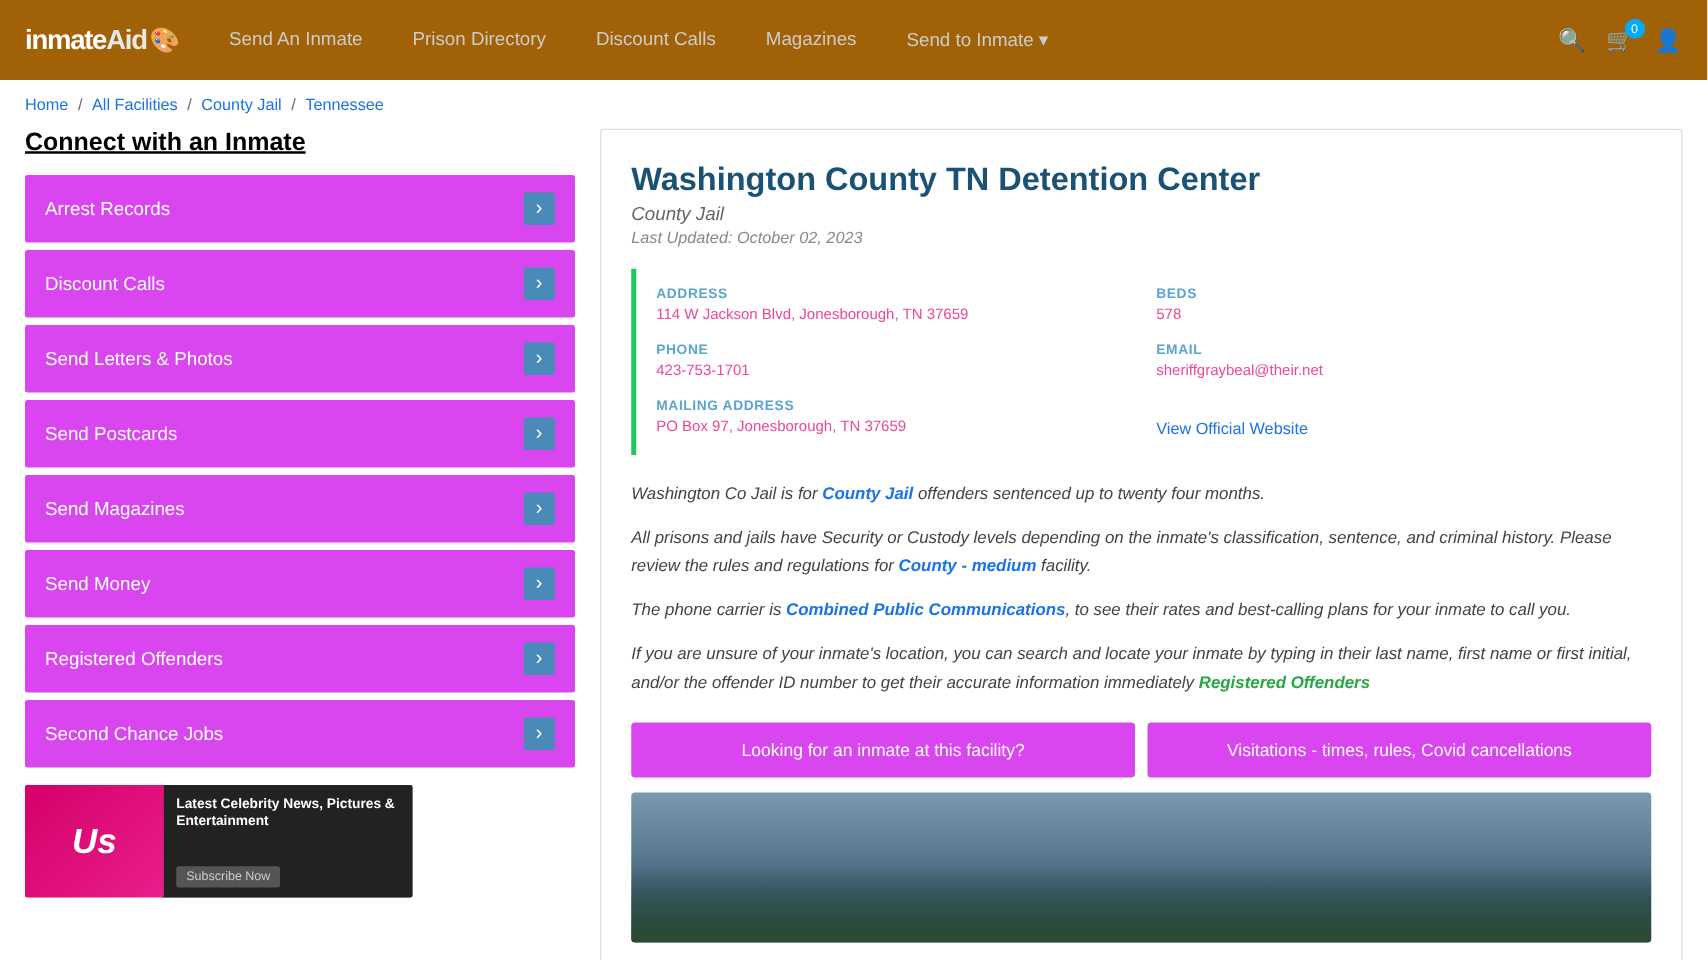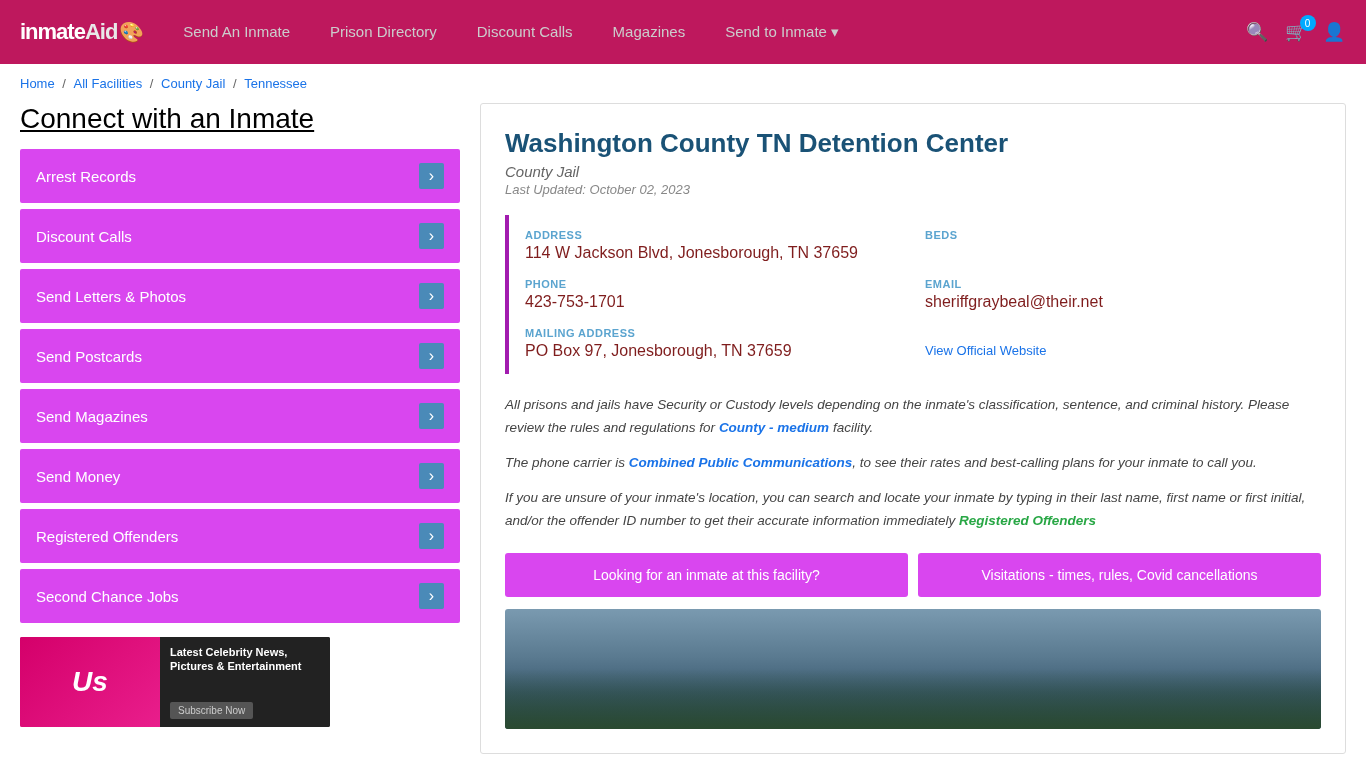--- a/index.html
+++ b/index.html
@@ -1,20 +1,20 @@
 <!DOCTYPE html>
 <html><head>
   <meta charset="utf-8">
   <style>
     * { margin: 0; padding: 0; box-sizing: border-box; }
     body { font-family: Arial, sans-serif; font-size: 14px; color: #333; background: #fff; }
 
     
     .header {
-      background: #be185d;
+      background: #a16207;
       display: flex;
       align-items: center;
       padding: 0 20px;
       height: 64px;
       gap: 30px;
     }
     .logo-area {
       display: flex;
       align-items: center;
       margin-right: 10px;
@@ -90,22 +90,22 @@
       padding: 0 20px 20px 20px;
       gap: 20px;
     }
 
     
     .sidebar {
       width: 440px;
       flex-shrink: 0;
     }
     .sidebar-title {
-      font-size: 28px;
-      font-weight: normal;
+      font-size: 20px;
+      font-weight: bold;
       text-decoration: underline;
       margin-bottom: 14px;
       color: #000;
     }
     .sidebar-btn {
       display: flex;
       align-items: center;
       justify-content: space-between;
       background: #d946ef;
       color: #fff;
@@ -127,21 +127,21 @@
       background: linear-gradient(135deg, #c0007a 0%, #ff69b4 50%, #222 50%);
       width: 310px;
       height: 90px;
       border-radius: 2px;
       display: flex;
       overflow: hidden;
       position: relative;
     }
     .ad-left {
       background: linear-gradient(135deg, #d4006a, #e91e8c);
-      width: 140px;
+      width: 111px;
       display: flex;
       align-items: center;
       justify-content: center;
       font-size: 28px;
       font-weight: 900;
       color: #fff;
       font-style: italic;
     }
     .ad-right {
       background: #222;
@@ -188,38 +188,38 @@
       font-style: italic;
       margin-bottom: 2px;
     }
     .facility-updated {
       font-size: 13px;
       color: #888;
       font-style: italic;
       margin-bottom: 18px;
     }
     .info-grid {
-      border-left: 4px solid #a21caf;
+      border-left: 4px solid #22c55e;
       padding: 14px 16px;
       margin-bottom: 20px;
       display: grid;
       grid-template-columns: 1fr 1fr;
       gap: 16px 20px;
     }
     .info-label {
       font-size: 11px;
       font-weight: bold;
       color: #5ba4cf;
       letter-spacing: 0.5px;
       margin-bottom: 3px;
       text-transform: uppercase;
     }
     .info-value {
-      font-size: 16px;
-      color: #7f1d1d;
+      font-size: 12px;
+      color: #ec4899;
     }
     .info-link {
       color: #1a73e8;
       text-decoration: none;
       font-size: 13px;
     }
     .description {
       font-size: 13.5px;
       line-height: 1.7;
       color: #444;
@@ -360,40 +360,44 @@
     <div class="facility-type">County Jail</div>
     <div class="facility-updated">Last Updated: October 02, 2023</div>
 
     <div class="info-grid">
       <div>
         <div class="info-label">ADDRESS</div>
         <div class="info-value">114 W Jackson Blvd, Jonesborough, TN 37659</div>
       </div>
       <div>
         <div class="info-label">BEDS</div>
+        <div class="info-value">578</div>
       </div>
       <div>
         <div class="info-label">PHONE</div>
         <div class="info-value">423-753-1701</div>
       </div>
       <div>
         <div class="info-label">EMAIL</div>
         <div class="info-value">sheriffgraybeal@their.net</div>
       </div>
       <div>
         <div class="info-label">MAILING ADDRESS</div>
         <div class="info-value">PO Box 97, Jonesborough, TN 37659</div>
       </div>
       <div>
         <div class="info-label">&nbsp;</div>
         <a href="#" class="info-link">View Official Website</a>
       </div>
     </div>
 
     <div class="description">
+      <p>
+        Washington Co Jail is for <a href="#" class="desc-link">County Jail</a> offenders sentenced up to twenty four months.
+      </p>
       <p>
         All prisons and jails have Security or Custody levels depending on the inmate's classification, sentence, and criminal history. Please review the rules and regulations for <a href="#" class="desc-link">County - medium</a> facility.
       </p>
       <p>
         The phone carrier is <a href="#" class="desc-link">Combined Public Communications</a>, to see their rates and best-calling plans for your inmate to call you.
       </p>
       <p>
         If you are unsure of your inmate's location, you can search and locate your inmate by typing in their last name, first name or first initial, and/or the offender ID number to get their accurate information immediately <a href="#" class="desc-link-green">Registered Offenders</a>
       </p>
     </div>

